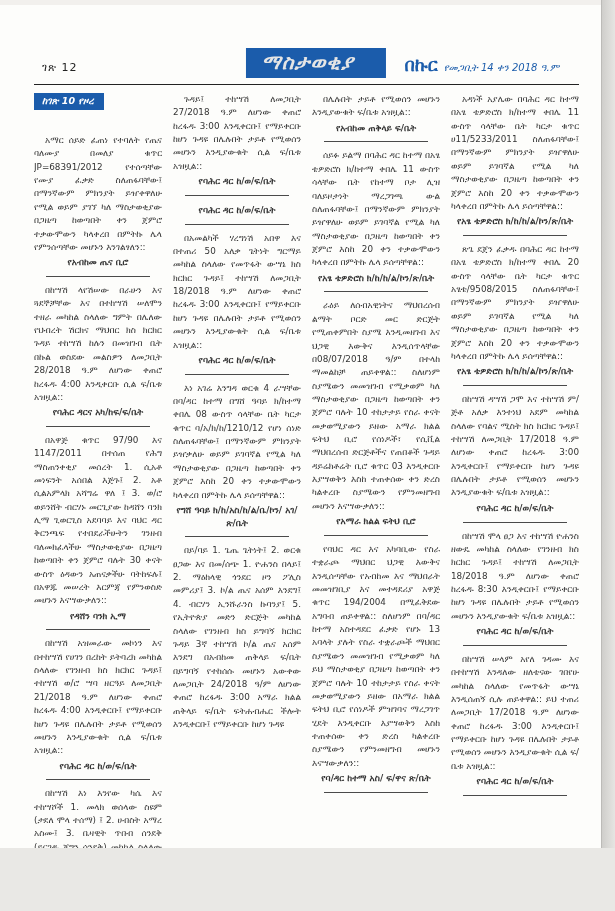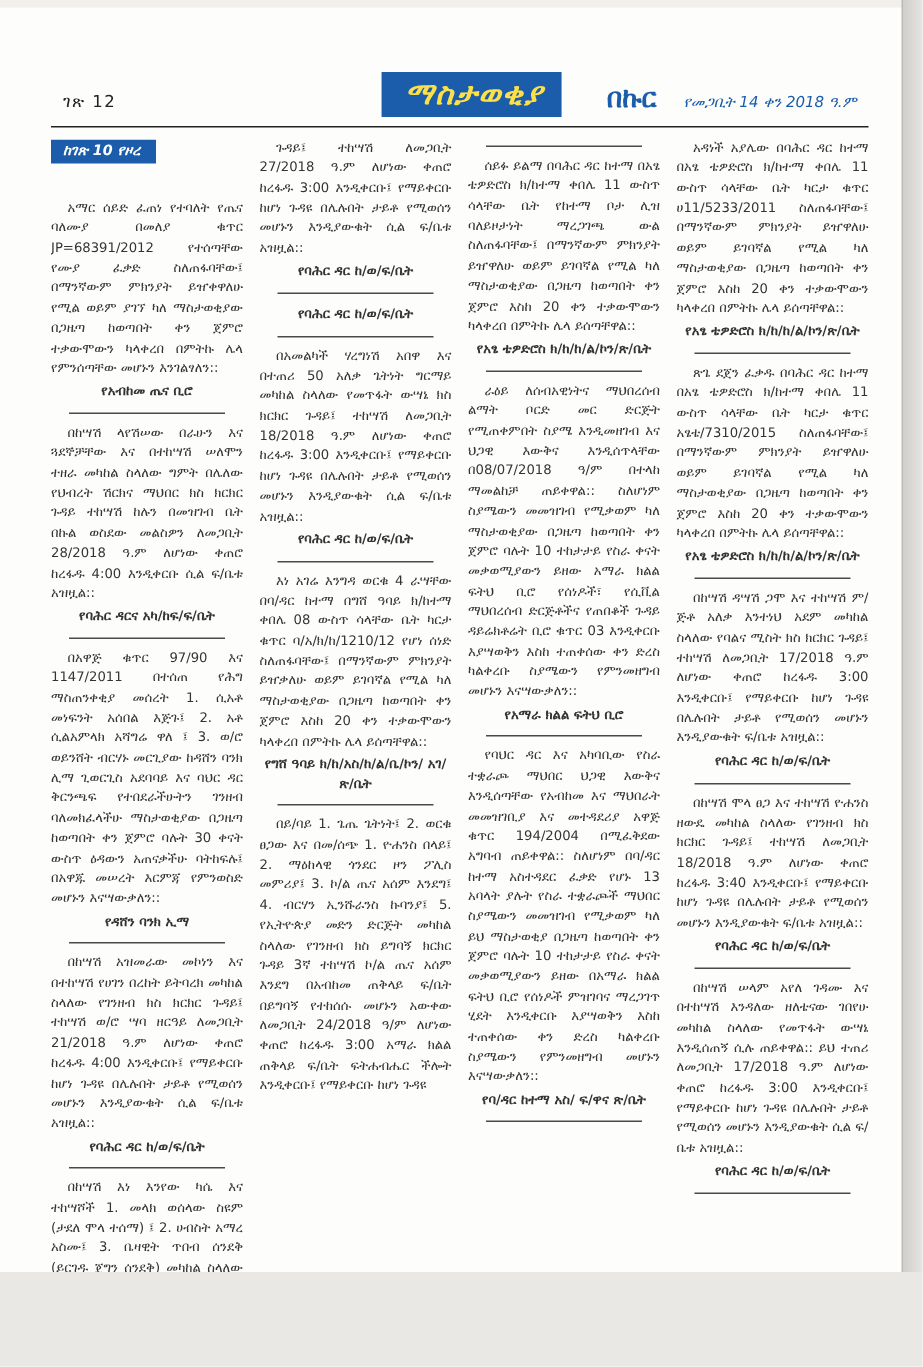--- a/index.html
+++ b/index.html
@@ -25,30 +25,30 @@
     position:relative;
     margin:46px 40px 0 34px;
     height:32px;
   }
   .page-number{
     position:absolute;left:8px;bottom:4px;
     font-size:11px;color:#222;letter-spacing:1px;
   }
   .section-banner{
     position:absolute;left:50%;transform:translateX(-42%);bottom:0;
-    background:#1b5cab;color:#fde047;
+    background:#1b5cab;color:#e5e5e5;
     font-size:20px;font-weight:bold;
-    padding:2px 12px 4px 16px;
+    padding:2px 32px 4px 16px;
     letter-spacing:1px;
     font-style:italic;
     margin-top:28px;
   }
   .masthead-group{
-    position:absolute;right:4px;bottom:2px;
-    display:flex;align-items:baseline;gap:18px;
+    position:absolute;right:16px;bottom:2px;
+    display:flex;align-items:baseline;gap:6px;
     color:#1b5cab;
   }
   .masthead{font-size:18px;font-weight:bold;}
   .issue-date{font-size:10px;font-weight:normal;font-style:italic;}
   .header-rule{
     margin:6px 36px 0 34px;
     border-top:1.6px solid #222;
   }
   .columns{
     display:flex;
@@ -165,20 +165,24 @@
         <div class="notice">
           <p>እነ አገሬ እንግዳ ወርቁ 4 ራሣቸው በባ/ዳር ከተማ በግሸ ዓባይ ክ/ከተማ ቀበሌ 08 ውስጥ ሳላቸው ቤት ካርታ ቁጥር ባ/አ/ክ/ከ/1210/12 የሆነ ሰነድ ስለጠፋባቸው፤ በማንኛውም ምክንያት ይዠቃለሁ ወይም ይገባኛል የሚል ካለ ማስታወቂያው በጋዜጣ ከወጣበት ቀን ጀምሮ እስከ 20 ቀን ተቃውሞውን ካላቀረበ በምትኩ ሌላ ይሰጣቸዋል::</p>
           <p class="sig">የግሸ ዓባይ ክ/ከ/አስ/ከ/ል/ቤ/ኮን/ አገ/ጽ/ቤት</p>
         </div>
         <div class="divider"></div>
         <div class="notice">
           <p>በይ/ባይ 1. ጌጤ ጌትነት፤ 2. ወርቁ ፀጋው እና በመ/ሰጭ 1. ዮሐንስ በላይ፤ 2. ማዕከላዊ ጎንደር ዞን ፖሊስ መምሪያ፤ 3. ኮ/ል ጤና አሰም እንደግ፤ 4. ብርሃን ኢንሹራንስ ኩባንያ፤ 5. የኢትዮጵያ መድን ድርጅት መካከል ስላለው የገንዘብ ክስ ይግባኝ ክርክር ጉዳይ 3ኛ ተከሣሽ ኮ/ል ጤና አሰም እንደግ በአብከመ ጠቅላይ ፍ/ቤት በይግባኝ የተከሰሱ መሆኑን አውቀው ለመጋቢት 24/2018 ዓ/ም ለሆነው ቀጠሮ ከረፋዱ 3:00 አማራ ክልል ጠቅላይ ፍ/ቤት ፍትሐብሔር ችሎት እንዲቀርቡ፤ የማይቀርቡ ከሆነ ጉዳዩ</p>
         </div>
       </section>
     <section class="col">
+        <div class="notice">
+          <p>በሌሉበት ታይቶ የሚወሰን መሆኑን እንዲያውቁት ፍ/ቤቱ አዝዟል::</p>
+          <p class="sig">የአብከመ ጠቅላይ ፍ/ቤት</p>
+        </div>
         <div class="divider"></div>
         <div class="notice">
           <p>ሰይፉ ይልማ በባሕር ዳር ከተማ በአፄ ቴዎድሮስ ክ/ከተማ ቀበሌ 11 ውስጥ ሳላቸው ቤት የከተማ ቦታ ሊዝ ባለይዞታነት ማረጋገጫ ውል ስለጠፋባቸው፤ በማንኛውም ምክንያት ይዠዋለሁ ወይም ይገባኛል የሚል ካለ ማስታወቂያው በጋዜጣ ከወጣበት ቀን ጀምሮ እስከ 20 ቀን ተቃውሞውን ካላቀረበ በምትኩ ሌላ ይሰጣቸዋል::</p>
           <p class="sig">የአፄ ቴዎድሮስ ክ/ከ/ከ/ል/ኮን/ጽ/ቤት</p>
         </div>
         <div class="divider"></div>
         <div class="notice">
           <p>ራዕይ ለሰብአዊነትና ማህበረሰብ ልማት ቦርድ መር ድርጅት የሚጠቀምበት ስያሜ እንዲመዘገብ እና ህጋዊ እውቅና እንዲሰጥላቸው በ08/07/2018 ዓ/ም በተላከ ማመልከቻ ጠይቀዋል:: ስለሆነም ስያሜውን መመዝገብ የሚቃወም ካለ ማስታወቂያው በጋዜጣ ከወጣበት ቀን ጀምሮ ባሉት 10 ተከታታይ የስራ ቀናት መቃወሚያውን ይዘው አማራ ክልል ፍትህ ቢሮ የሰነዶች፣ የሲቪል ማህበረሰብ ድርጅቶችና የጠበቆች ጉዳይ ዳይሬክቶሬት ቢሮ ቁጥር 03 እንዲቀርቡ እያሣወቅን እስከ ተጠቀሰው ቀን ድረስ ካልቀረቡ ስያሜውን የምንመዘግብ መሆኑን እናሣውቃለን::</p>
           <p class="sig">የአማራ ክልል ፍትህ ቢሮ</p>
         </div>
@@ -189,31 +193,31 @@
         </div>
         <div class="divider"></div>
       </section>
     <section class="col">
         <div class="notice">
           <p>አዳነች አያሌው በባሕር ዳር ከተማ በአፄ ቴዎድሮስ ክ/ከተማ ቀበሌ 11 ውስጥ ሳላቸው ቤት ካርታ ቁጥር ሀ11/5233/2011 ስለጠፋባቸው፤ በማንኛውም ምክንያት ይዠዋለሁ ወይም ይገባኛል የሚል ካለ ማስታወቂያው በጋዜጣ ከወጣበት ቀን ጀምሮ እስከ 20 ቀን ተቃውሞውን ካላቀረበ በምትኩ ሌላ ይሰጣቸዋል::</p>
           <p class="sig">የአፄ ቴዎድሮስ ክ/ከ/ከ/ል/ኮን/ጽ/ቤት</p>
         </div>
         <div class="divider"></div>
         <div class="notice">
-          <p>ጽጌ ደጀን ፈቃዱ በባሕር ዳር ከተማ በአፄ ቴዎድሮስ ክ/ከተማ ቀበሌ 11 ውስጥ ሳላቸው ቤት ካርታ ቁጥር አፄቴ/7310/2015 ስለጠፋባቸው፤ በማንኛውም ምክንያት ይዠዋለሁ ወይም ይገባኛል የሚል ካለ ማስታወቂያው በጋዜጣ ከወጣበት ቀን ጀምሮ እስከ 20 ቀን ተቃውሞውን ካላቀረበ በምትኩ ሌላ ይሰጣቸዋል::</p>
+          <p>ጽጌ ደጀን ፈቃዱ በባሕር ዳር ከተማ በአፄ ቴዎድሮስ ክ/ከተማ ቀበሌ 20 ውስጥ ሳላቸው ቤት ካርታ ቁጥር አፄቴ/9508/2015 ስለጠፋባቸው፤ በማንኛውም ምክንያት ይዠዋለሁ ወይም ይገባኛል የሚል ካለ ማስታወቂያው በጋዜጣ ከወጣበት ቀን ጀምሮ እስከ 20 ቀን ተቃውሞውን ካላቀረበ በምትኩ ሌላ ይሰጣቸዋል::</p>
           <p class="sig">የአፄ ቴዎድሮስ ክ/ከ/ከ/ል/ኮን/ጽ/ቤት</p>
         </div>
         <div class="divider"></div>
         <div class="notice">
           <p>በከሣሽ ዳሣሽ ጋሞ እና ተከሣሽ ም/ጅቶ አለቃ እንተነህ አደም መካከል ስላለው የባልና ሚስት ክስ ክርክር ጉዳይ፤ ተከሣሽ ለመጋቢት 17/2018 ዓ.ም ለሆነው ቀጠሮ ከረፋዱ 3:00 እንዲቀርቡ፤ የማይቀርቡ ከሆነ ጉዳዩ በሌሉበት ታይቶ የሚወሰን መሆኑን እንዲያውቁት ፍ/ቤቱ አዝዟል::</p>
           <p class="sig">የባሕር ዳር ከ/ወ/ፍ/ቤት</p>
         </div>
         <div class="divider"></div>
         <div class="notice">
-          <p>በከሣሽ ሞላ ፀጋ እና ተከሣሽ ዮሐንስ ዘውዴ መካከል ስላለው የገንዘብ ክስ ክርክር ጉዳይ፤ ተከሣሽ ለመጋቢት 18/2018 ዓ.ም ለሆነው ቀጠሮ ከረፋዱ 3:40 እንዲቀርቡ፤ የማይቀርቡ ከሆነ ጉዳዩ በሌሉበት ታይቶ የሚወሰን መሆኑን እንዲያውቁት ፍ/ቤቱ አዝዟል::</p>
+          <p>በከሣሽ ሞላ ፀጋ እና ተከሣሽ ዮሐንስ ዘውዴ መካከል ስላለው የገንዘብ ክስ ክርክር ጉዳይ፤ ተከሣሽ ለመጋቢት 18/2018 ዓ.ም ለሆነው ቀጠሮ ከረፋዱ 8:30 እንዲቀርቡ፤ የማይቀርቡ ከሆነ ጉዳዩ በሌሉበት ታይቶ የሚወሰን መሆኑን እንዲያውቁት ፍ/ቤቱ አዝዟል::</p>
           <p class="sig">የባሕር ዳር ከ/ወ/ፍ/ቤት</p>
         </div>
         <div class="divider"></div>
         <div class="notice">
           <p>በከሣሽ ሠላም አየለ ገዳሙ እና በተከሣሽ እንዳለው ዘለቴናው ገበየሁ መካከል ስላለው የመጥፋት ውሣኔ እንዲሰጠኝ ሲሉ ጠይቀዋል:: ይህ ተጠሪ ለመጋቢት 17/2018 ዓ.ም ለሆነው ቀጠሮ ከረፋዱ 3:00 እንዲቀርቡ፤ የማይቀርቡ ከሆነ ጉዳዩ በሌሉበት ታይቶ የሚወሰን መሆኑን እንዲያውቁት ሲል ፍ/ቤቱ አዝዟል::</p>
           <p class="sig">የባሕር ዳር ከ/ወ/ፍ/ቤት</p>
         </div>
         <div class="divider"></div>
         <div class="continued-wrap"><span class="continued-box">ወደ ገጽ 14 ዞሯል</span></div>
       </section>

